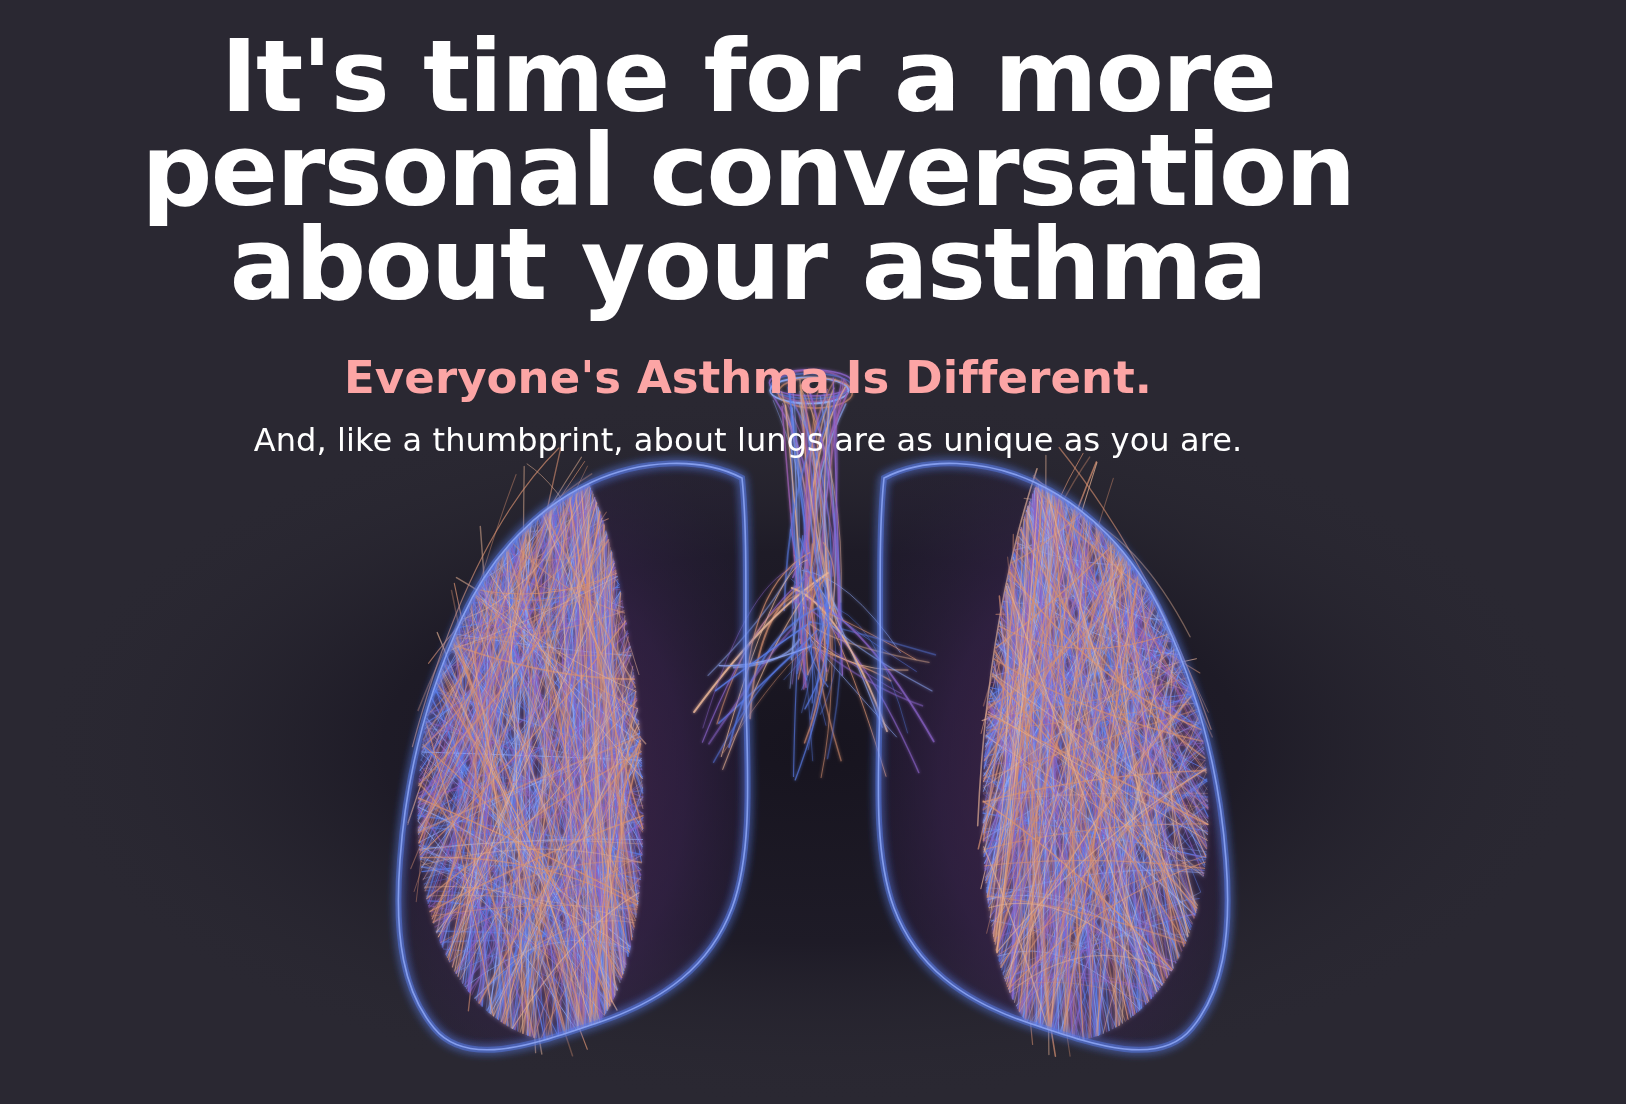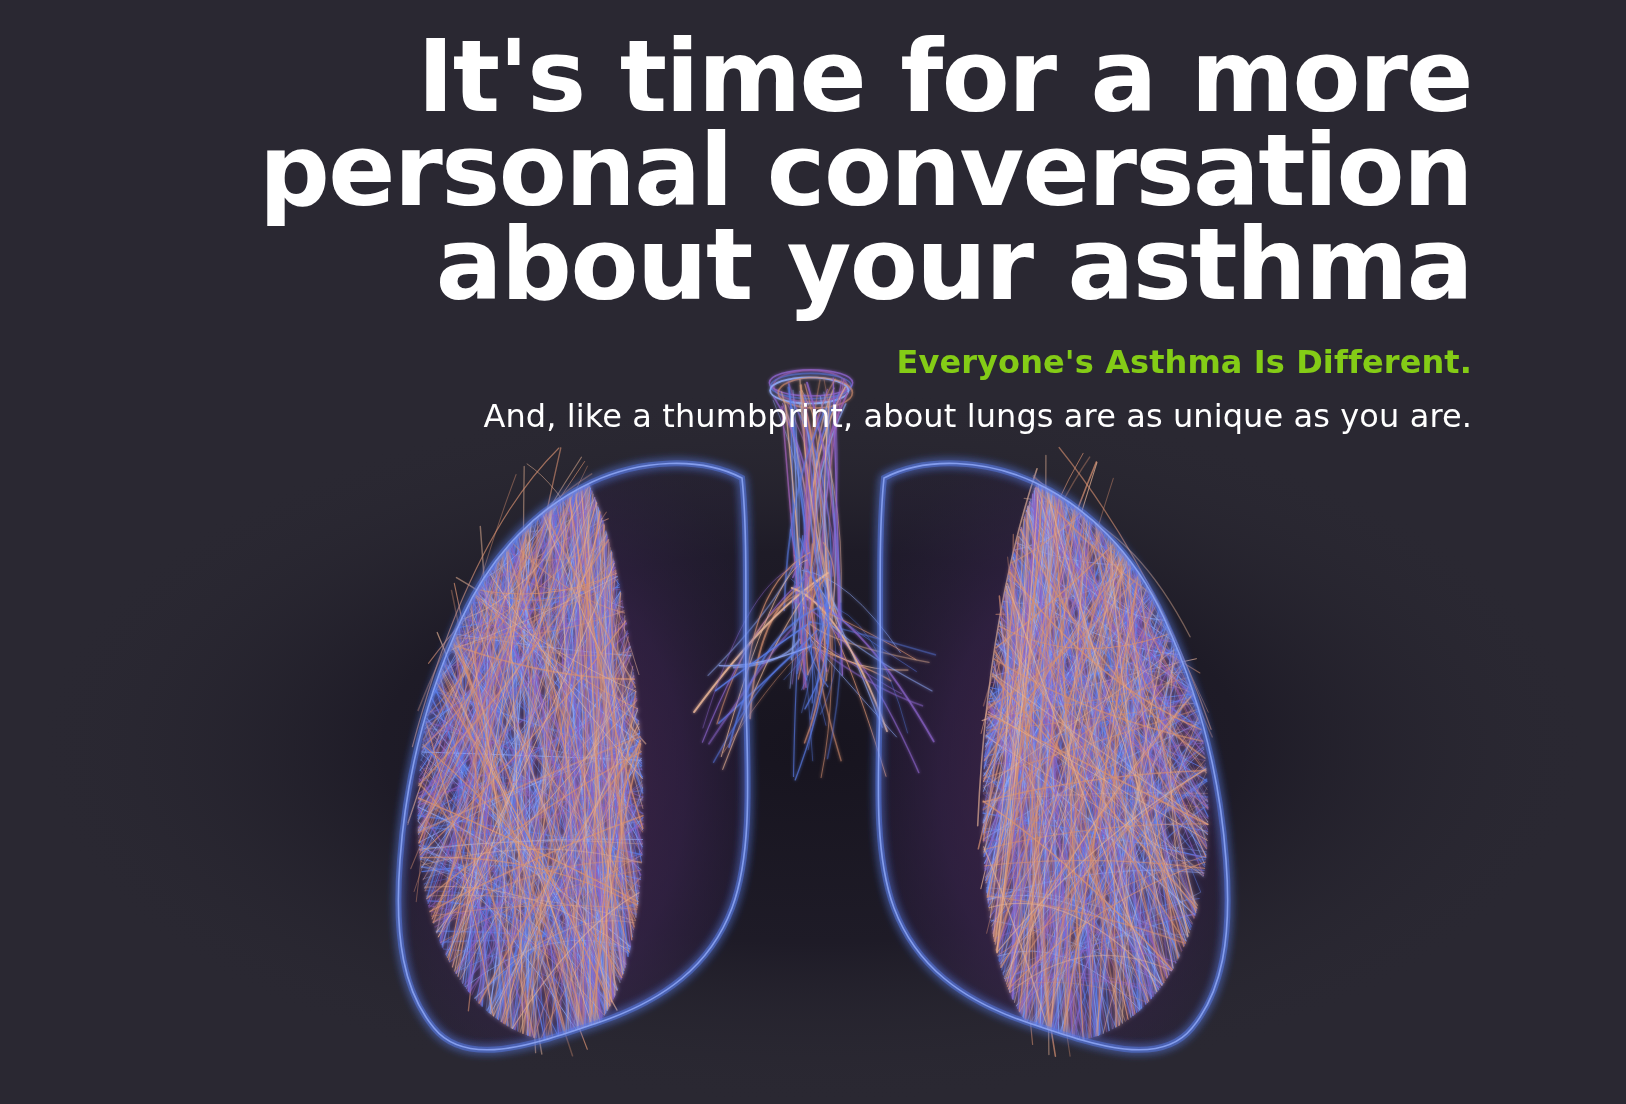--- a/index.html
+++ b/index.html
@@ -20,21 +20,21 @@
     height: 1104px;
     background: #2a2832;
     overflow: hidden;
   }
 
   .text-block {
     position: absolute;
     top: 0;
     left: 0;
     width: 1496px;
-    text-align: right;
+    text-align: center;
     z-index: 5;
   }
 
   .headline {
     margin: 0;
     padding: 30px 24px 0 24px;
     color: #ffffff;
     font-family: "DejaVu Sans", sans-serif;
     font-weight: 700;
     font-size: 99px;
@@ -43,25 +43,25 @@
     word-spacing: 2px;
     -webkit-font-smoothing: antialiased;
   }
 
   .subhead-wrap {
     margin: 0;
     padding: 30px 24px 0 24px;
   }
 
   .subhead-strong {
-    margin: 0;
-    color: #84cc16;
+    margin: 8px;
+    color: #fca5a5;
     font-family: "DejaVu Sans", sans-serif;
     font-weight: 700;
-    font-size: 32px;
+    font-size: 45px;
     line-height: 1.25;
     letter-spacing: 0.1px;
   }
 
   .subhead-regular {
     margin: 14px 0 0 0;
     color: #ffffff;
     font-family: "DejaVu Sans", sans-serif;
     font-weight: 400;
     font-size: 32px;

